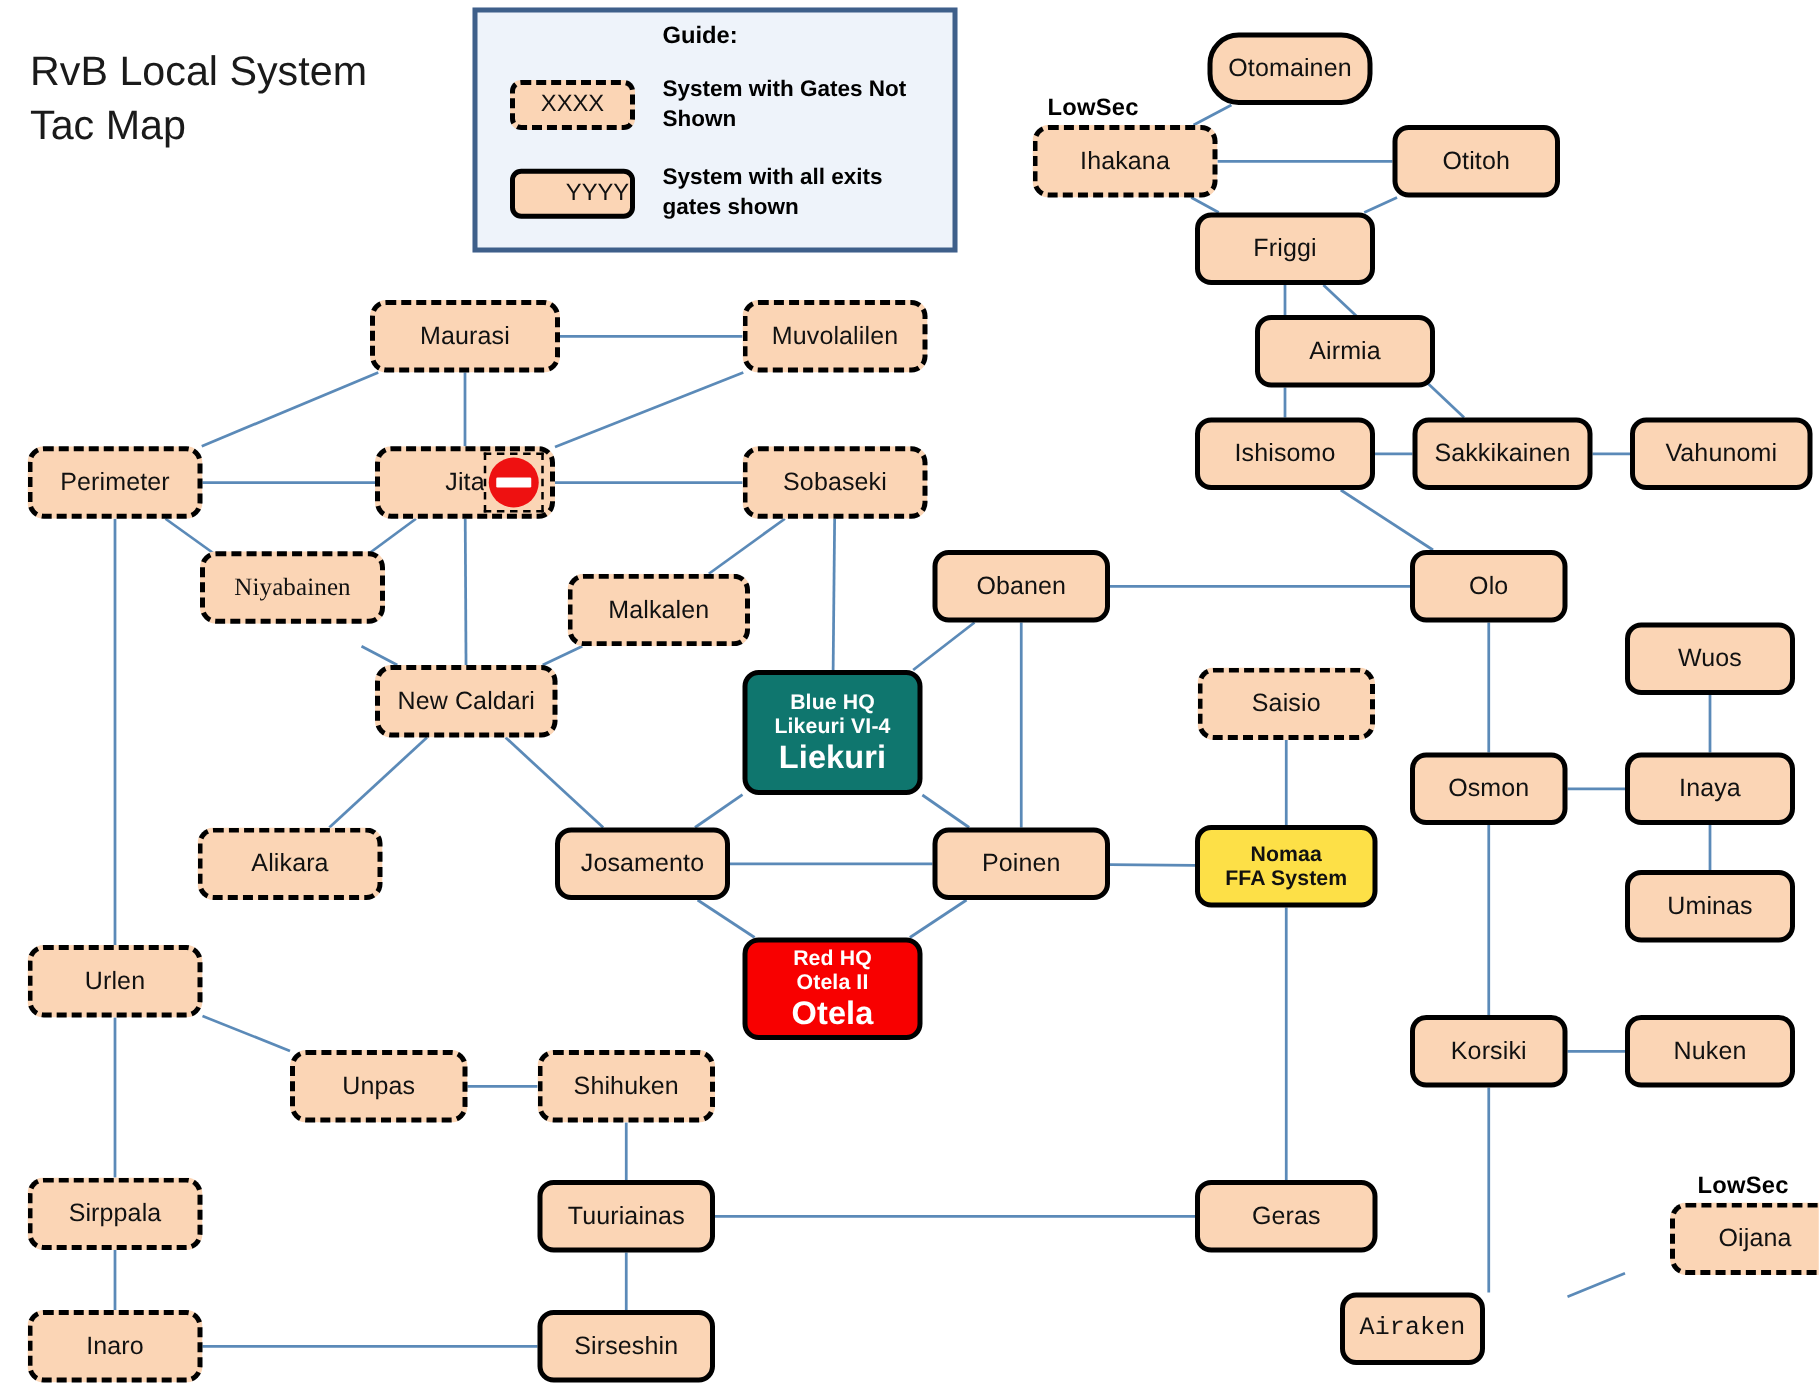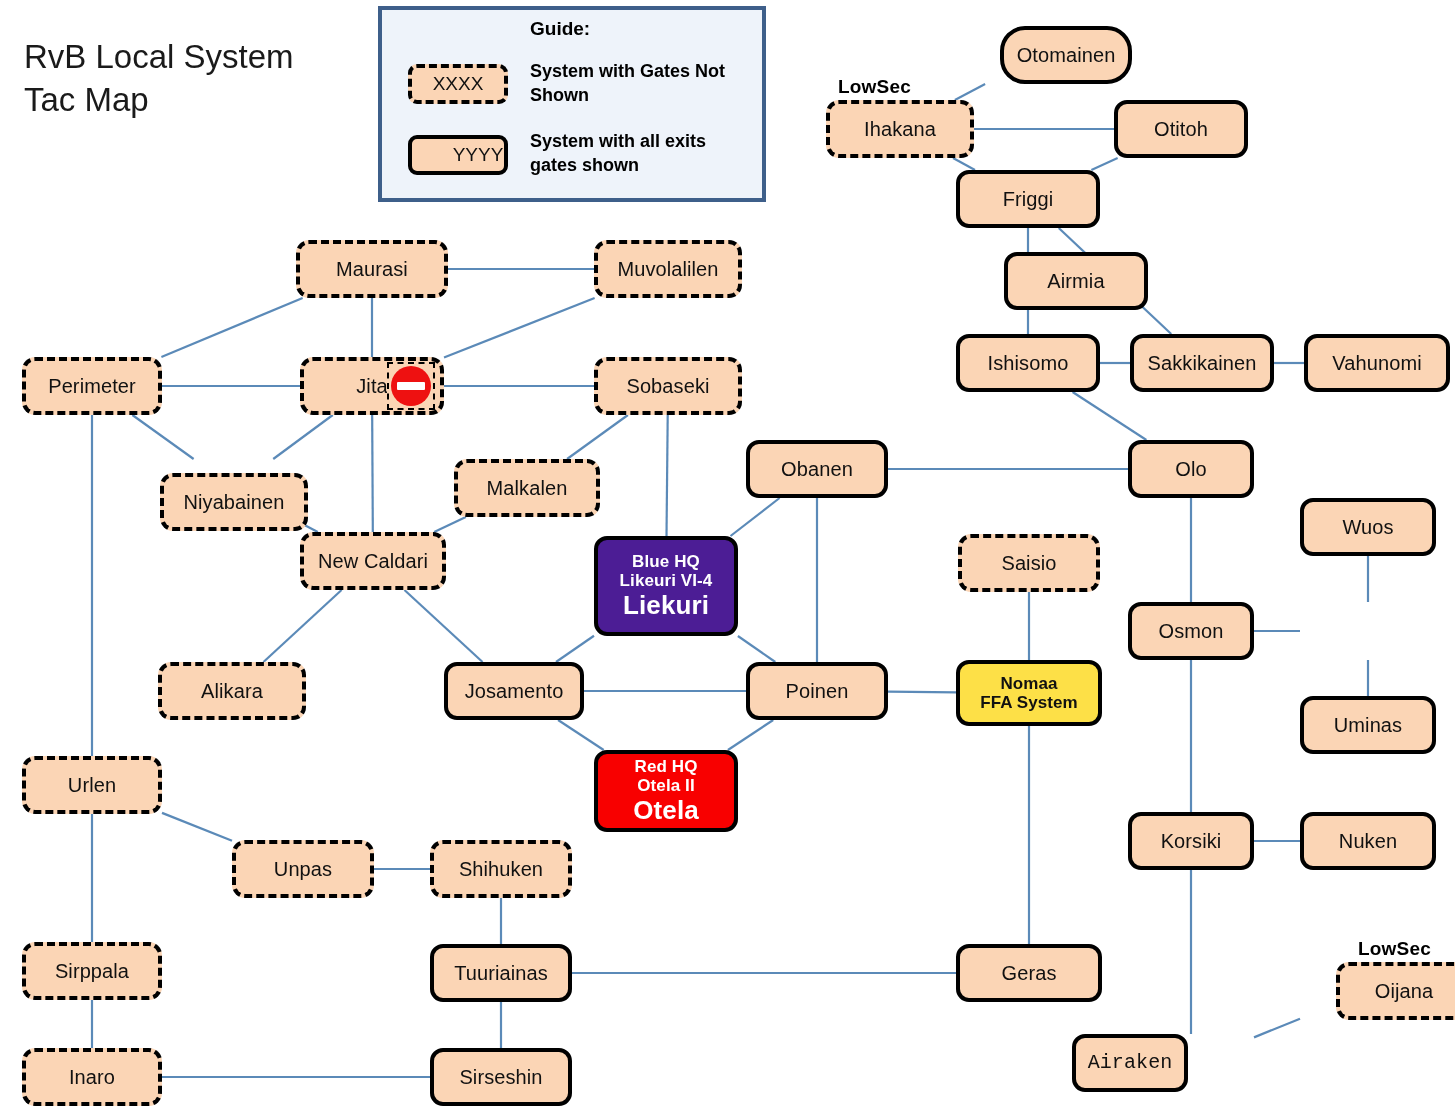--- a/index.html
+++ b/index.html
@@ -19,21 +19,21 @@
   .node.dashed{border:4px dashed #000000;}
   .node.solid{border:4px solid #000000;}
 
   .node .lbl{font-size:20px;font-weight:400;letter-spacing:.1px;padding:0 4px;}
 
   .node.hq{color:#ffffff;}
   .node.hq .lbl{font-weight:bold;}
   .node.hq .l1{font-size:17px;display:block;}
   .node.hq .l2{font-size:17px;display:block;}
   .node.hq .l3{font-size:26px;display:block;margin-top:1px;}
-  .node.blue-hq{background:#4c1d95;}
+  .node.blue-hq{background:#0f766e;}
   .node.red-hq{background:#F80000;}
   .node.ffa{background:#fde047;color:#111;}
   .node.ffa .lbl{font-size:20px;}
   .node.ffa .l1,.node.ffa .l2{display:block;}
 
   .lowsec{position:absolute;z-index:3;font-size:19px;font-weight:bold;
           color:#000;letter-spacing:.2px;}
 
   
   .noentry{position:absolute;z-index:4;width:48px;height:48px;
@@ -149,21 +149,21 @@
     </div>
     <div class="node dashed" style="left: 22px; top: 357px; width: 140px; height: 58px;">
       <span class="lbl">Perimeter</span>
     </div>
     <div class="node dashed" style="left: 300px; top: 357px; width: 144px; height: 58px;">
       <span class="lbl">Jita</span>
     </div>
     <div class="node dashed" style="left: 594px; top: 357px; width: 148px; height: 58px;">
       <span class="lbl">Sobaseki</span>
     </div>
-    <div class="node dashed" style="left: 160px; top: 473px; width: 148px; height: 58px;">
+    <div class="node dashed" style="left: 160px; top: 441px; width: 148px; height: 58px; font-family: Liberation Serif, serif;">
       <span class="lbl">Niyabainen</span>
     </div>
     <div class="node dashed" style="left: 454px; top: 459px; width: 146px; height: 58px;">
       <span class="lbl">Malkalen</span>
     </div>
     <div class="node dashed" style="left: 300px; top: 532px; width: 146px; height: 58px;">
       <span class="lbl">New Caldari</span>
     </div>
     <div class="node dashed" style="left: 158px; top: 662px; width: 148px; height: 58px;">
       <span class="lbl">Alikara</span>
@@ -197,21 +197,21 @@
     </div>
     <div class="node solid" style="left: 746px; top: 662px; width: 142px; height: 58px;">
       <span class="lbl">Poinen</span>
     </div>
     <div class="node dashed" style="left: 958px; top: 534px; width: 142px; height: 58px;">
       <span class="lbl">Saisio</span>
     </div>
     <div class="node solid" style="left: 956px; top: 944px; width: 146px; height: 58px;">
       <span class="lbl">Geras</span>
     </div>
-    <div class="node solid" style="left: 1000px; top: 26px; width: 132px; height: 58px; border-radius: 25px;">
+    <div class="node solid" style="left: 966px; top: 26px; width: 132px; height: 58px; border-radius: 25px;">
       <span class="lbl">Otomainen</span>
     </div>
     <div class="node dashed" style="left: 826px; top: 100px; width: 148px; height: 58px;">
       <span class="lbl">Ihakana</span>
     </div>
     <div class="node solid" style="left: 1114px; top: 100px; width: 134px; height: 58px;">
       <span class="lbl">Otitoh</span>
     </div>
     <div class="node solid" style="left: 956px; top: 170px; width: 144px; height: 58px;">
       <span class="lbl">Friggi</span>
@@ -229,20 +229,23 @@
       <span class="lbl">Vahunomi</span>
     </div>
     <div class="node solid" style="left: 1128px; top: 440px; width: 126px; height: 58px;">
       <span class="lbl">Olo</span>
     </div>
     <div class="node solid" style="left: 1300px; top: 498px; width: 136px; height: 58px;">
       <span class="lbl">Wuos</span>
     </div>
     <div class="node solid" style="left: 1128px; top: 602px; width: 126px; height: 58px;">
       <span class="lbl">Osmon</span>
+    </div>
+    <div class="node solid" style="left: 1300px; top: 602px; width: 136px; height: 58px;">
+      <span class="lbl">Inaya</span>
     </div>
     <div class="node solid" style="left: 1300px; top: 696px; width: 136px; height: 58px;">
       <span class="lbl">Uminas</span>
     </div>
     <div class="node solid" style="left: 1128px; top: 812px; width: 126px; height: 58px;">
       <span class="lbl">Korsiki</span>
     </div>
     <div class="node solid" style="left: 1300px; top: 812px; width: 136px; height: 58px;">
       <span class="lbl">Nuken</span>
     </div>

